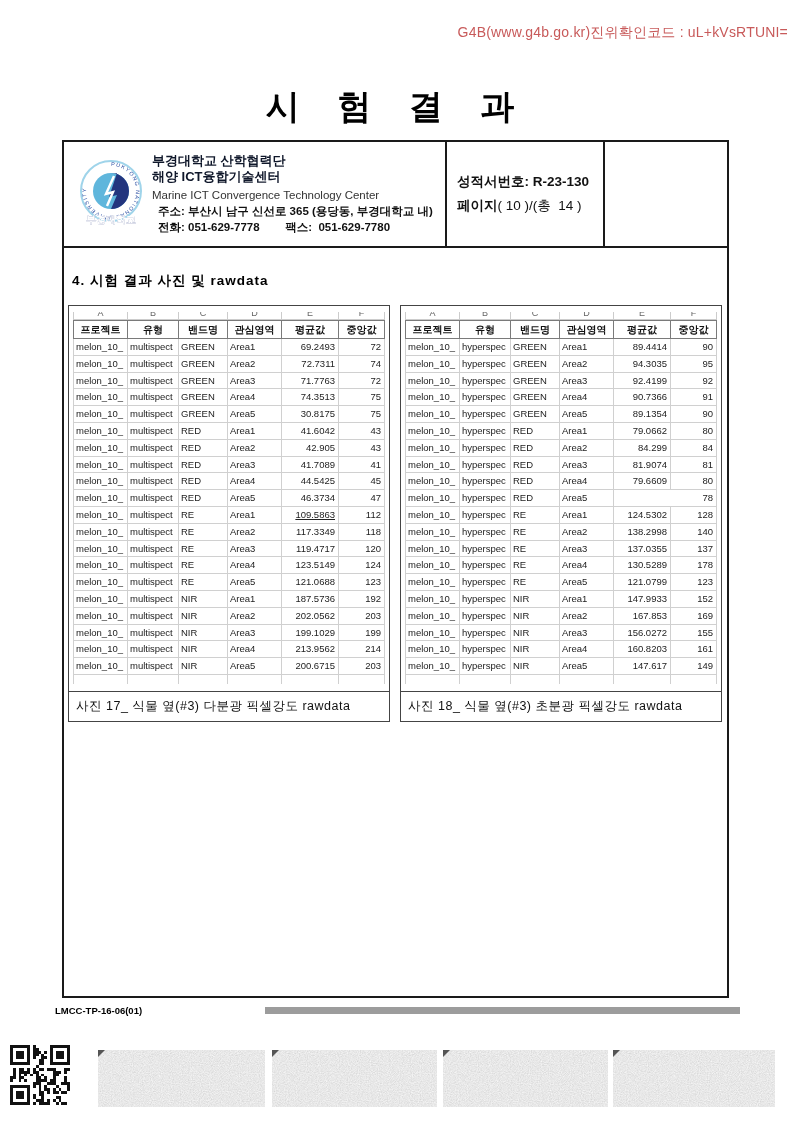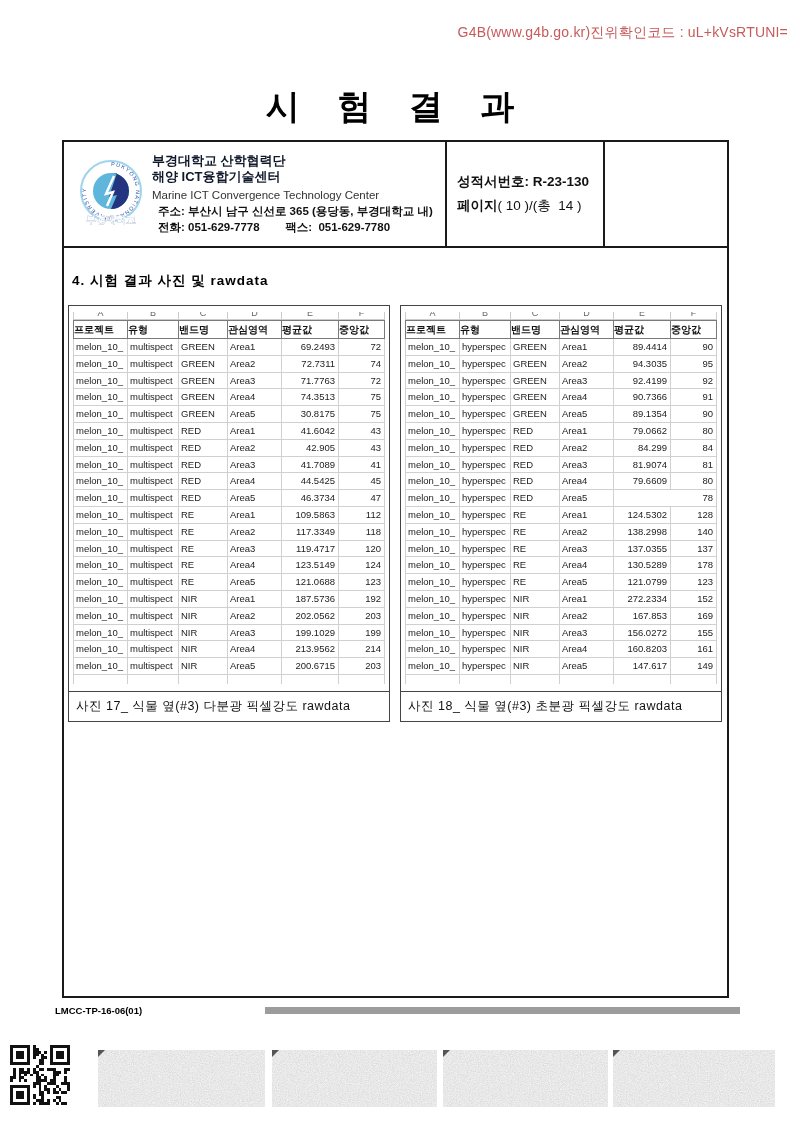--- a/index.html
+++ b/index.html
@@ -56,21 +56,21 @@
   }
   .letters-row{display:flex;height:8px;overflow:hidden;}
   .letters-row .lc{
     box-sizing:border-box;border:1px solid #cccccc;border-left:none;
     color:#666;font-size:9px;text-align:center;line-height:13px;margin-top:-6px;height:14px;
   }
   .letters-row .lc:first-child{border-left:1px solid #cccccc;}
   .hdr-row{display:flex;height:19px;}
   .hdr-row .hc{
     box-sizing:border-box;border:1px solid #7a7a7a;border-left:none;
-    font-weight:bold;font-size:10px;color:#111;line-height:17px;background:#fff;
+    font-weight:bold;font-size:10px;color:#111;text-align:center;line-height:17px;background:#fff;
   }
   .hdr-row .hc:first-child{border-left:1px solid #7a7a7a;}
   .data-row{display:flex;height:16.8px;}
   .data-row .dc{
     box-sizing:border-box;border-right:1px solid #d0d0d0;border-bottom:1px solid #d0d0d0;
     line-height:16px;white-space:nowrap;overflow:hidden;
   }
   .data-row .dc:first-child{border-left:1px solid #d0d0d0;}
   .dc.txt{text-align:left;padding-left:2px;}
   .dc.num{text-align:right;padding-right:3px;}
@@ -243,21 +243,21 @@
             <div class="dc txt" style="width: 49px;">RED</div>
             <div class="dc txt" style="width: 54px;">Area5</div>
             <div class="dc num" style="width: 57px;">46.3734</div>
             <div class="dc num" style="width: 46px;">47</div>
           </div>
           <div class="data-row">
             <div class="dc txt" style="width: 55px;">melon_10_</div>
             <div class="dc txt" style="width: 51px;">multispect</div>
             <div class="dc txt" style="width: 49px;">RE</div>
             <div class="dc txt" style="width: 54px;">Area1</div>
-            <div class="dc num" style="width: 57px;">109.5863</div>
+            <div class="dc num" style="width: 57px; text-decoration: underline;">109.5863</div>
             <div class="dc num" style="width: 46px;">112</div>
           </div>
           <div class="data-row">
             <div class="dc txt" style="width: 55px;">melon_10_</div>
             <div class="dc txt" style="width: 51px;">multispect</div>
             <div class="dc txt" style="width: 49px;">RE</div>
             <div class="dc txt" style="width: 54px;">Area2</div>
             <div class="dc num" style="width: 57px;">117.3349</div>
             <div class="dc num" style="width: 46px;">118</div>
           </div>
@@ -472,21 +472,21 @@
             <div class="dc txt" style="width: 49px;">RE</div>
             <div class="dc txt" style="width: 54px;">Area5</div>
             <div class="dc num" style="width: 57px;">121.0799</div>
             <div class="dc num" style="width: 46px;">123</div>
           </div>
           <div class="data-row">
             <div class="dc txt" style="width: 55px;">melon_10_</div>
             <div class="dc txt" style="width: 51px;">hyperspec</div>
             <div class="dc txt" style="width: 49px;">NIR</div>
             <div class="dc txt" style="width: 54px;">Area1</div>
-            <div class="dc num" style="width: 57px;">272.2334</div>
+            <div class="dc num" style="width: 57px;">147.9933</div>
             <div class="dc num" style="width: 46px;">152</div>
           </div>
           <div class="data-row">
             <div class="dc txt" style="width: 55px;">melon_10_</div>
             <div class="dc txt" style="width: 51px;">hyperspec</div>
             <div class="dc txt" style="width: 49px;">NIR</div>
             <div class="dc txt" style="width: 54px;">Area2</div>
             <div class="dc num" style="width: 57px;">167.853</div>
             <div class="dc num" style="width: 46px;">169</div>
           </div>

